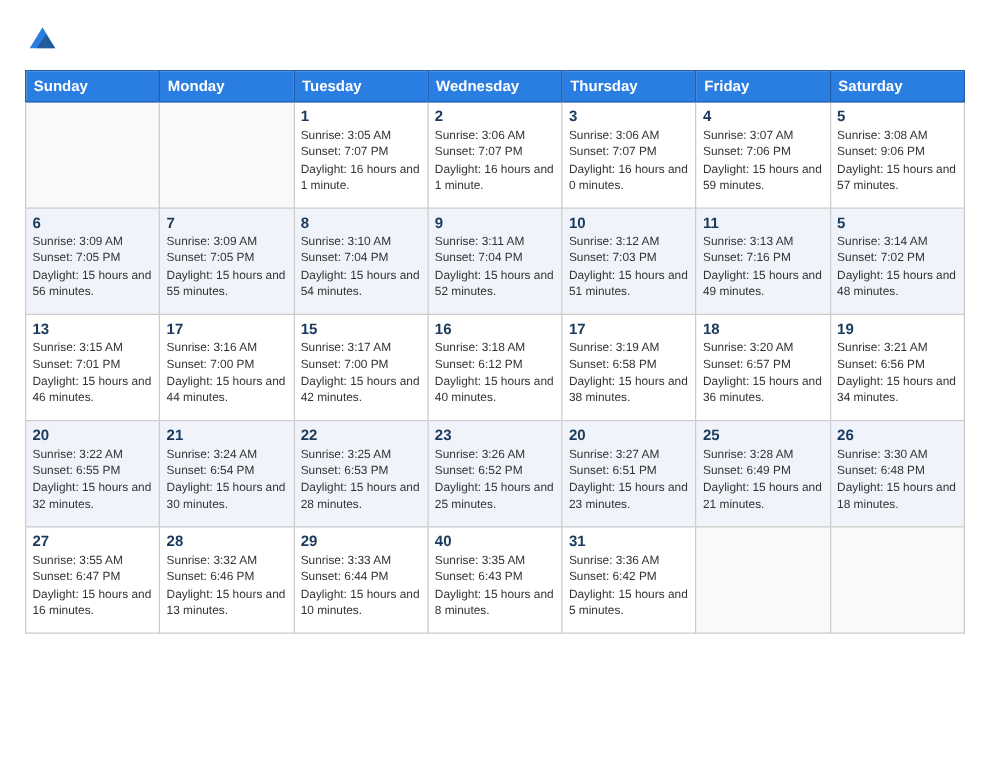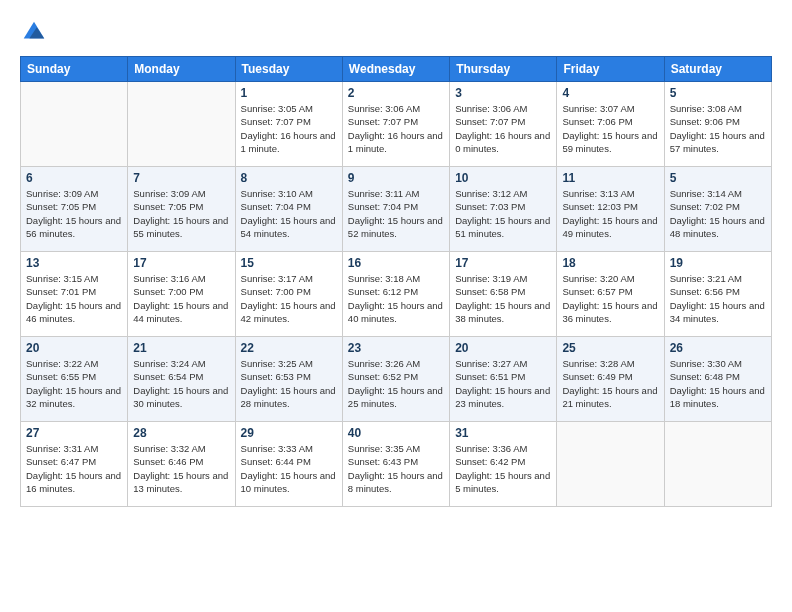--- a/index.html
+++ b/index.html
@@ -208,21 +208,21 @@
           <td>
             <div class="day-num">10</div>
             <div class="day-info">Sunrise: 3:12 AM
 Sunset: 7:03 PM
 Daylight: 15 hours
 and 51 minutes.</div>
           </td>
           <td>
             <div class="day-num">11</div>
             <div class="day-info">Sunrise: 3:13 AM
-Sunset: 12:03 PM
+Sunset: 7:16 PM
 Daylight: 15 hours
 and 49 minutes.</div>
           </td>
           <td>
             <div class="day-num">5</div>
             <div class="day-info">Sunrise: 3:14 AM
 Sunset: 7:02 PM
 Daylight: 15 hours
 and 48 minutes.</div>
           </td>
@@ -325,21 +325,21 @@
             <div class="day-num">26</div>
             <div class="day-info">Sunrise: 3:30 AM
 Sunset: 6:48 PM
 Daylight: 15 hours
 and 18 minutes.</div>
           </td>
         </tr>
         <tr class="row-white">
           <td>
             <div class="day-num">27</div>
-            <div class="day-info">Sunrise: 3:31 AM
+            <div class="day-info">Sunrise: 3:55 AM
 Sunset: 6:47 PM
 Daylight: 15 hours
 and 16 minutes.</div>
           </td>
           <td>
             <div class="day-num">28</div>
             <div class="day-info">Sunrise: 3:32 AM
 Sunset: 6:46 PM
 Daylight: 15 hours
 and 13 minutes.</div>

